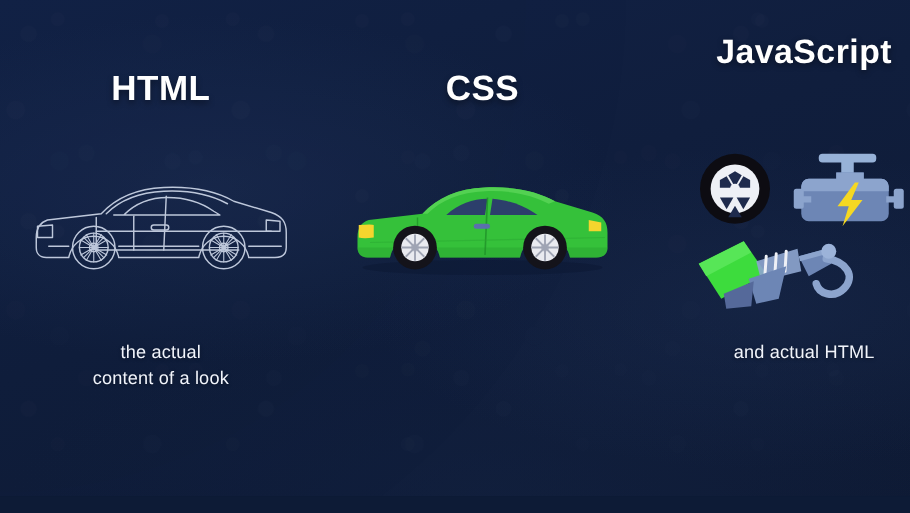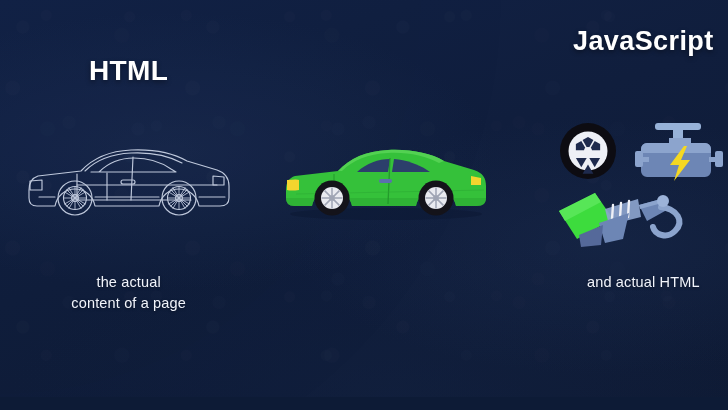--- a/index.html
+++ b/index.html
@@ -160,25 +160,26 @@
                        M149.9 61.9 L166.1 78.1 M149.9 78.1 L166.1 61.9
                        M152 59.6 L164 80.4 M164 59.6 L152 80.4
                        M147.6 64 L168.4 76 M147.6 76 L168.4 64"></path>
             </g>
           </g>
         </svg>
       </div>
 
       <div class="caption">
         <span class="line">the actual</span>
-        <span class="line">content of a page</span>
+        <span class="line">content of a look</span>
       </div>
     </div>
 
     <div class="col col-css">
+      <div class="heading">CSS</div>
 
       <div class="visual">
         <svg width="215" height="110" viewBox="0 0 215 110">
 
           <ellipse cx="108" cy="86" rx="96" ry="6" fill="#0b1730" opacity="0.45"></ellipse>
 
           <path d="M8 62 C8 54 11 50 17 48 L60 43 C72 30 88 23 110 22 C133 21 152 25 166 33
                    L196 42 C205 45 208 50 208 58 L208 70 C208 75 205 78 199 78 L178 78
                    C176 68 168 61 158 61 C148 61 140 68 138 78 L74 78
                    C72 68 64 61 54 61 C44 61 36 68 34 78 L16 78 C11 78 8 75 8 70 Z" fill="#35c13a"></path>

